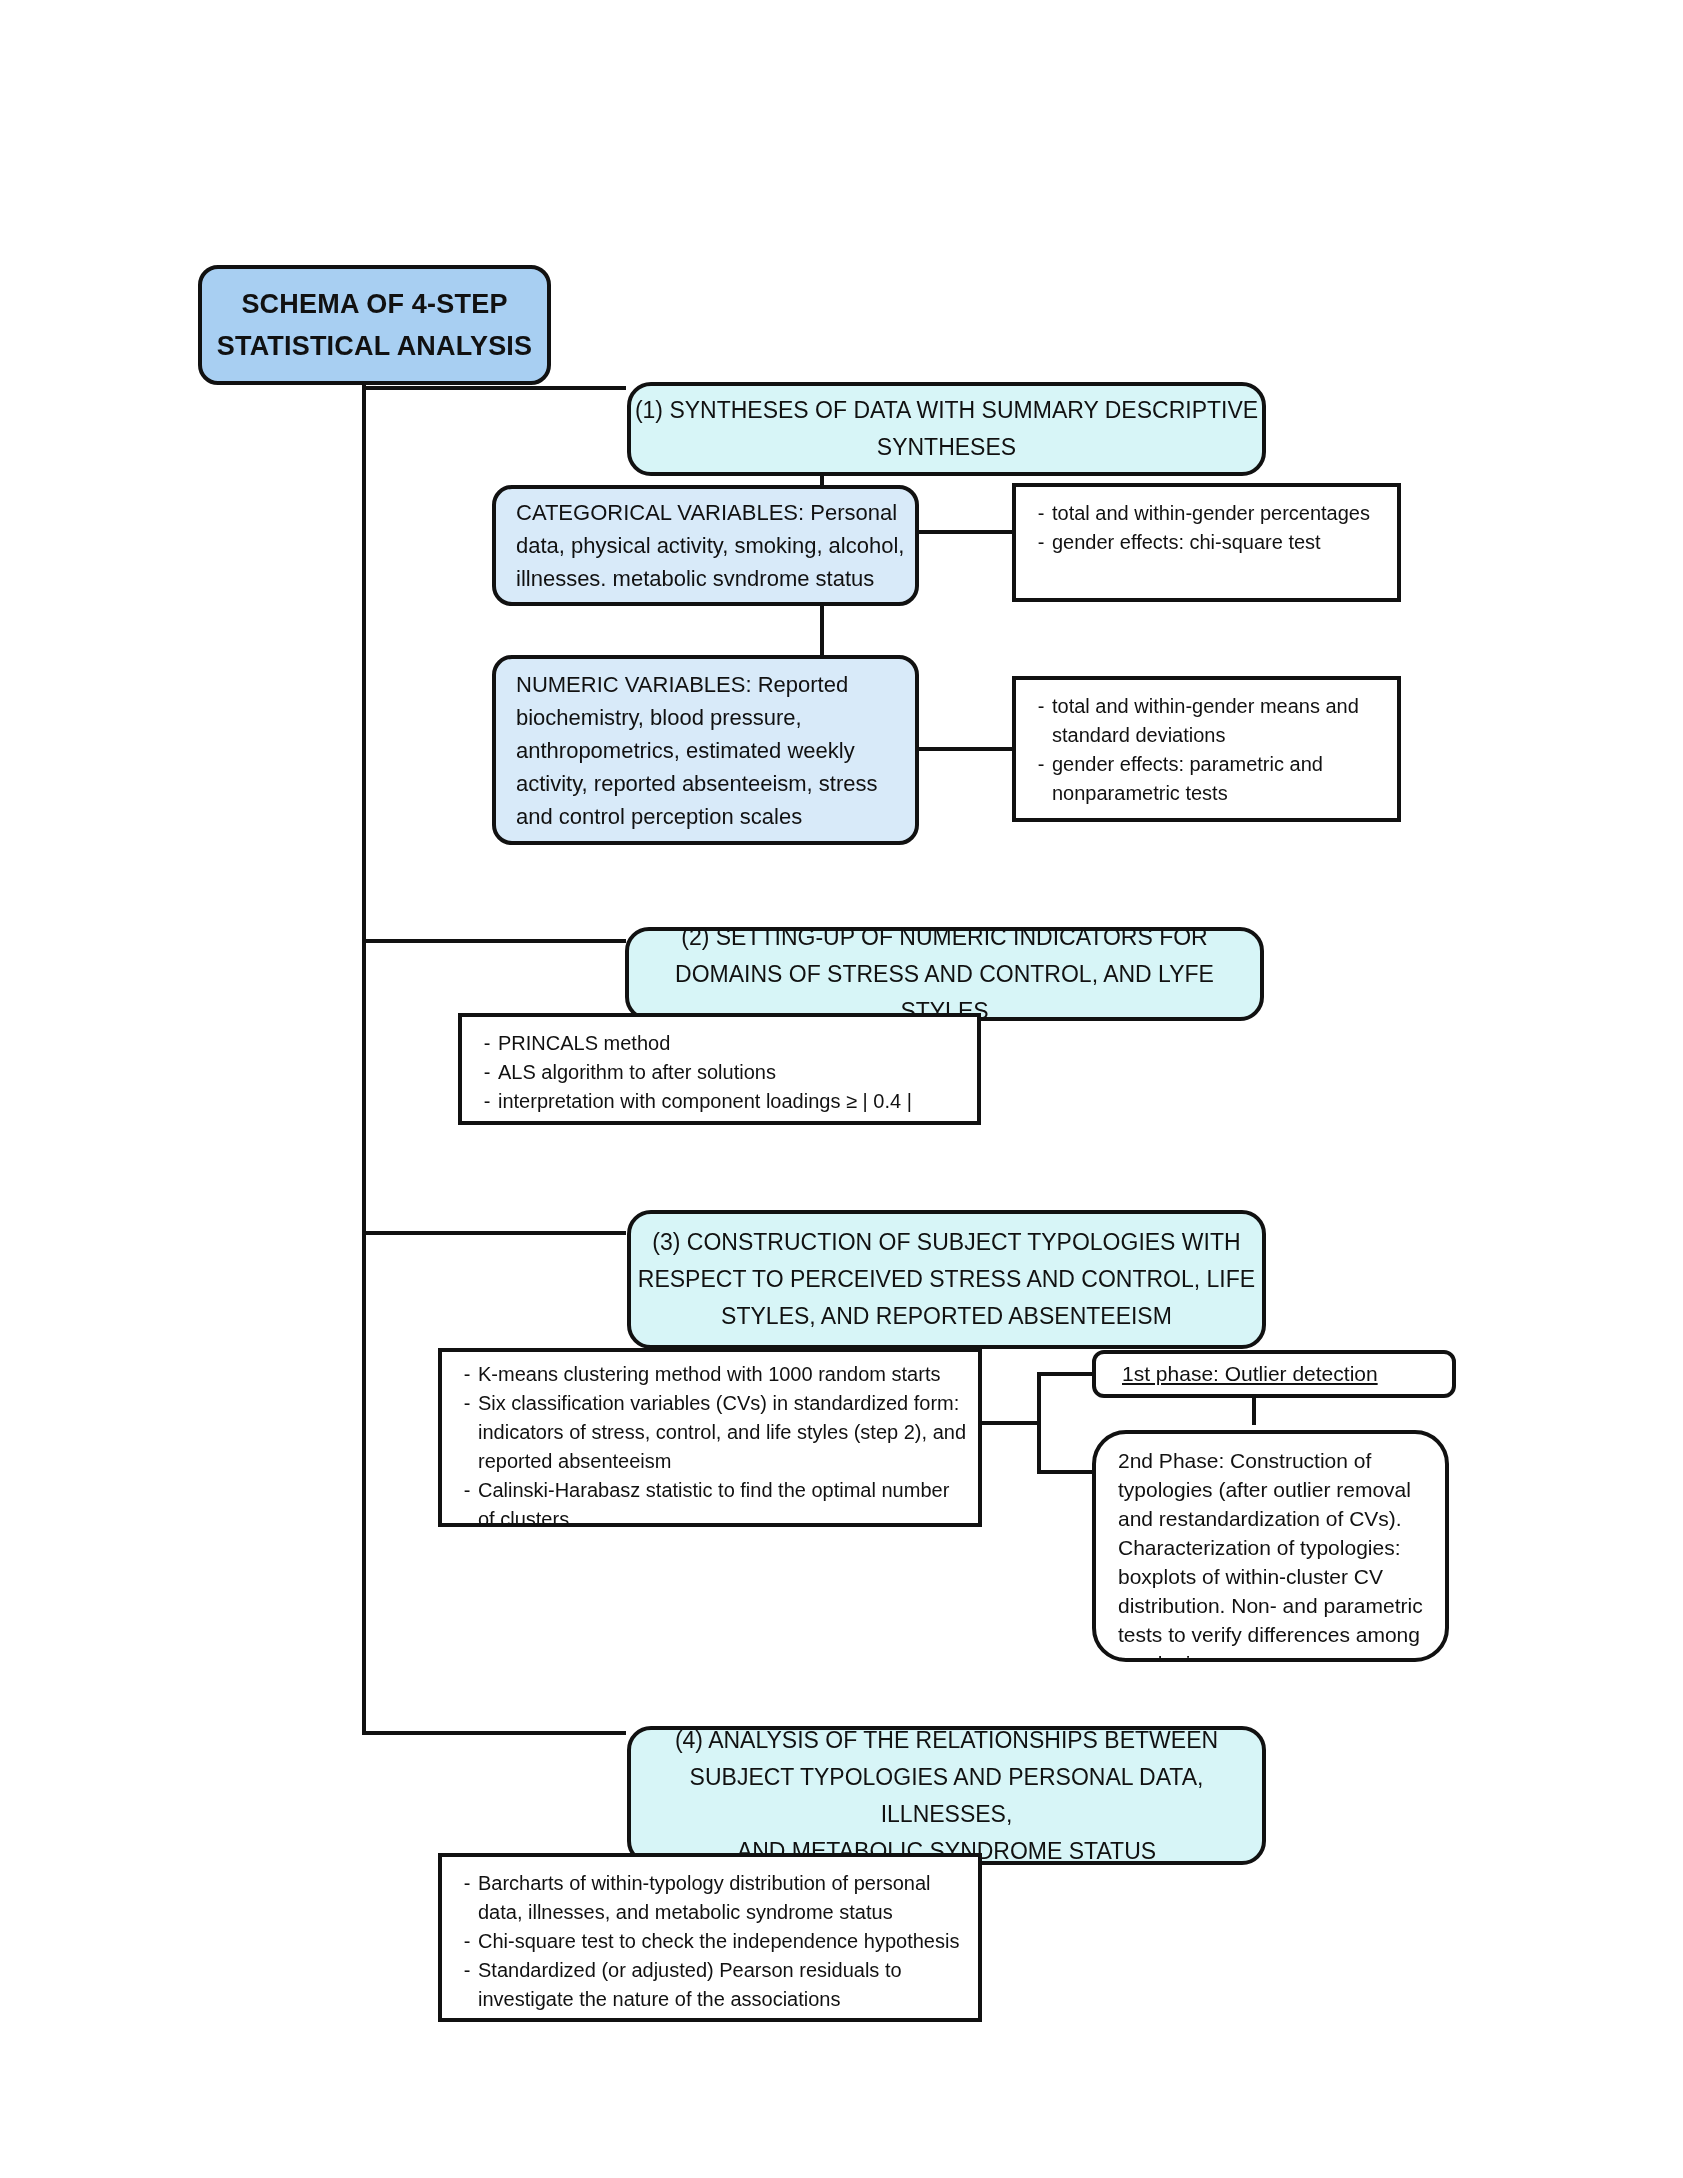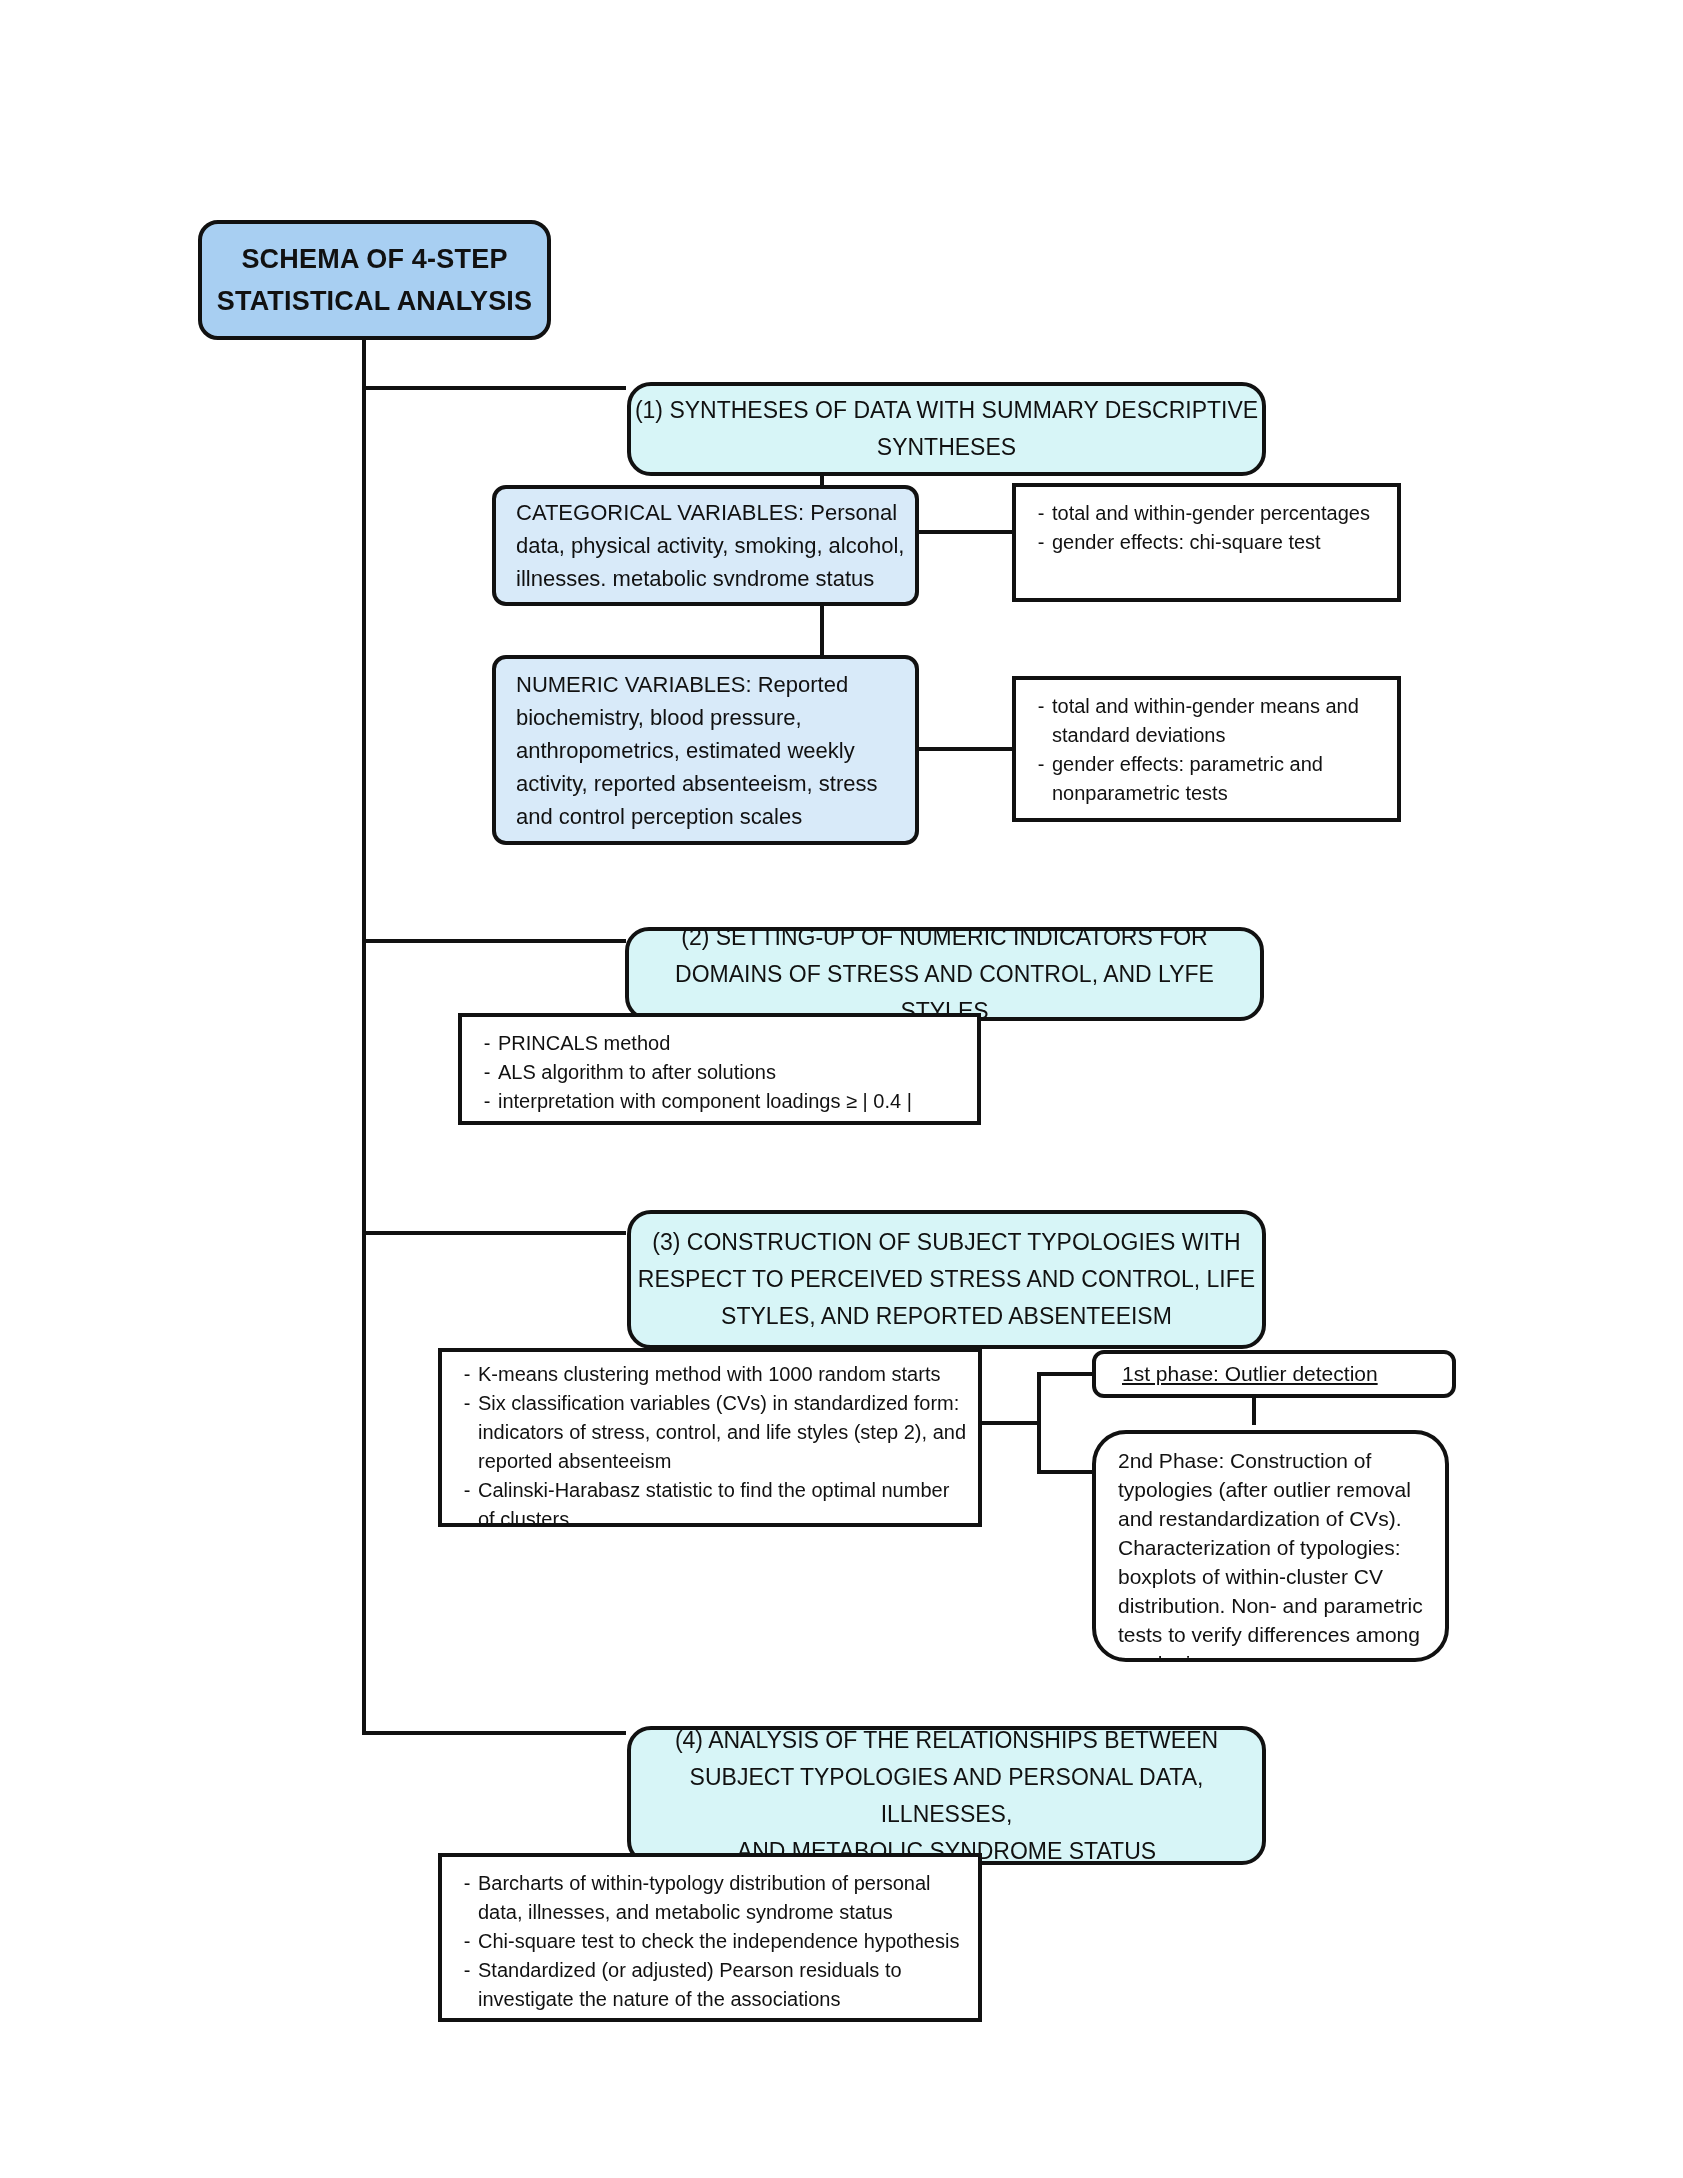--- a/index.html
+++ b/index.html
@@ -10,22 +10,22 @@
   .line{position:absolute;background:var(--line,#111);}
   .box{position:absolute;border:4px solid var(--line,#111);box-sizing:border-box;background:#fff;}
   .r-lg{border-radius:24px;}
   .r-md{border-radius:20px;}
   .r-sm{border-radius:12px;}
   .r-xl{border-radius:34px;margin-top:7px;}
   .fill-title{background:var(--title_fill,#a8cff2);}
   .fill-step{background:var(--step_fill,#d7f5f7);margin-top:40px;}
   .fill-var{background:var(--variable_fill,#d8eaf9);}
   .center{display:flex;flex-direction:column;justify-content:center;text-align:center;}
-  .leftpad{display:flex;flex-direction:column;justify-content:center;text-align:left;padding-left:20px;padding-right:8px;border-radius:14px;}
-  .title-text{font-size:27px;font-weight:bold;line-height:42px;letter-spacing:0.2px;}
+  .leftpad{display:flex;flex-direction:column;justify-content:center;text-align:left;padding-left:20px;padding-right:8px;}
+  .title-text{font-size:27px;font-weight:bold;line-height:42px;letter-spacing:0.2px;margin-top:45px;}
   .step-text{font-size:23px;line-height:37px;}
   .var-text{font-size:22px;line-height:33px;}
   .note{padding:12px 8px 0 14px;font-size:20px;line-height:29px;}
   .bullet{display:flex;align-items:flex-start;}
   .bullet .dash{width:22px;flex:0 0 22px;text-align:center;}
   .bullet .btxt{flex:1;}
   .phase1-text{font-size:21px;line-height:40px;padding-left:26px;text-decoration:underline;}
   .phase2-text{font-size:21px;line-height:29px;padding:12px 6px 0 22px;overflow:hidden;}
 </style>
 </head>

